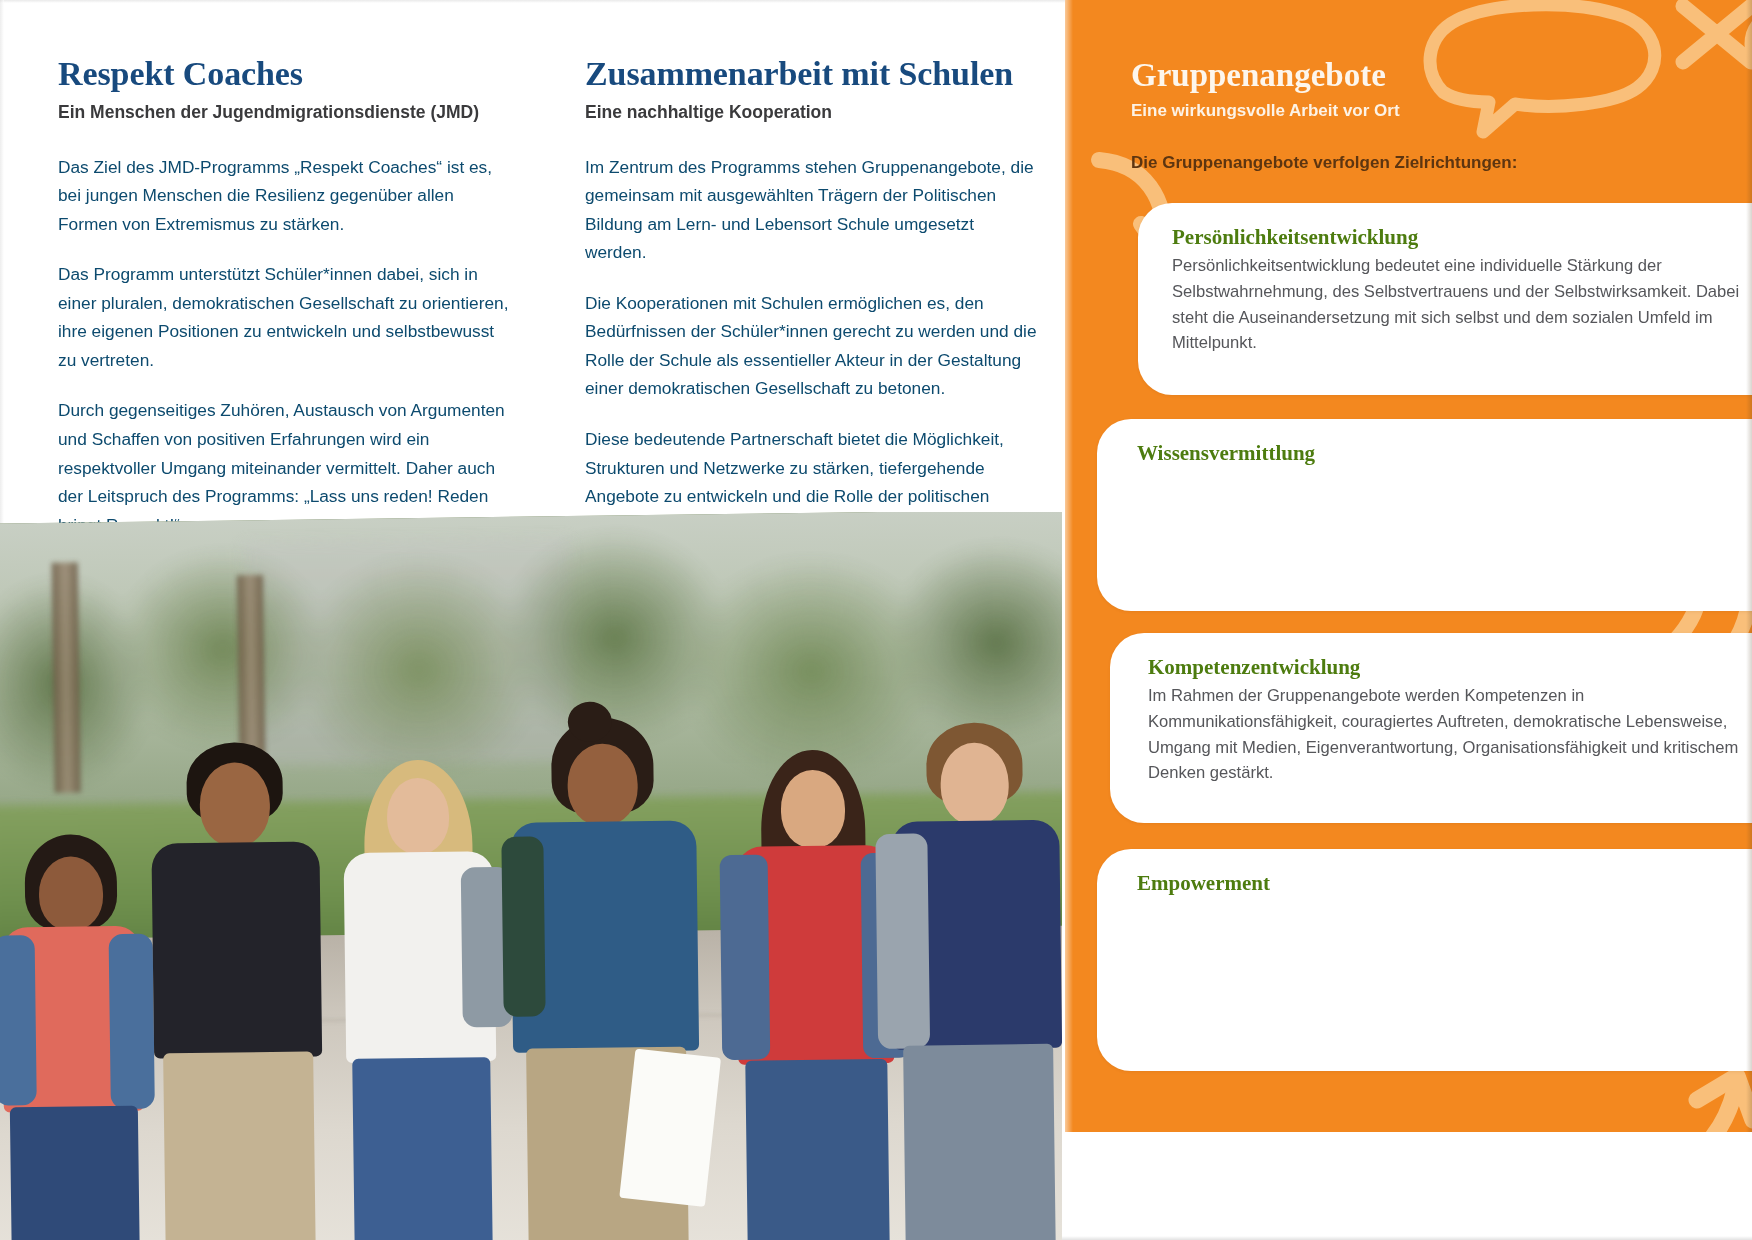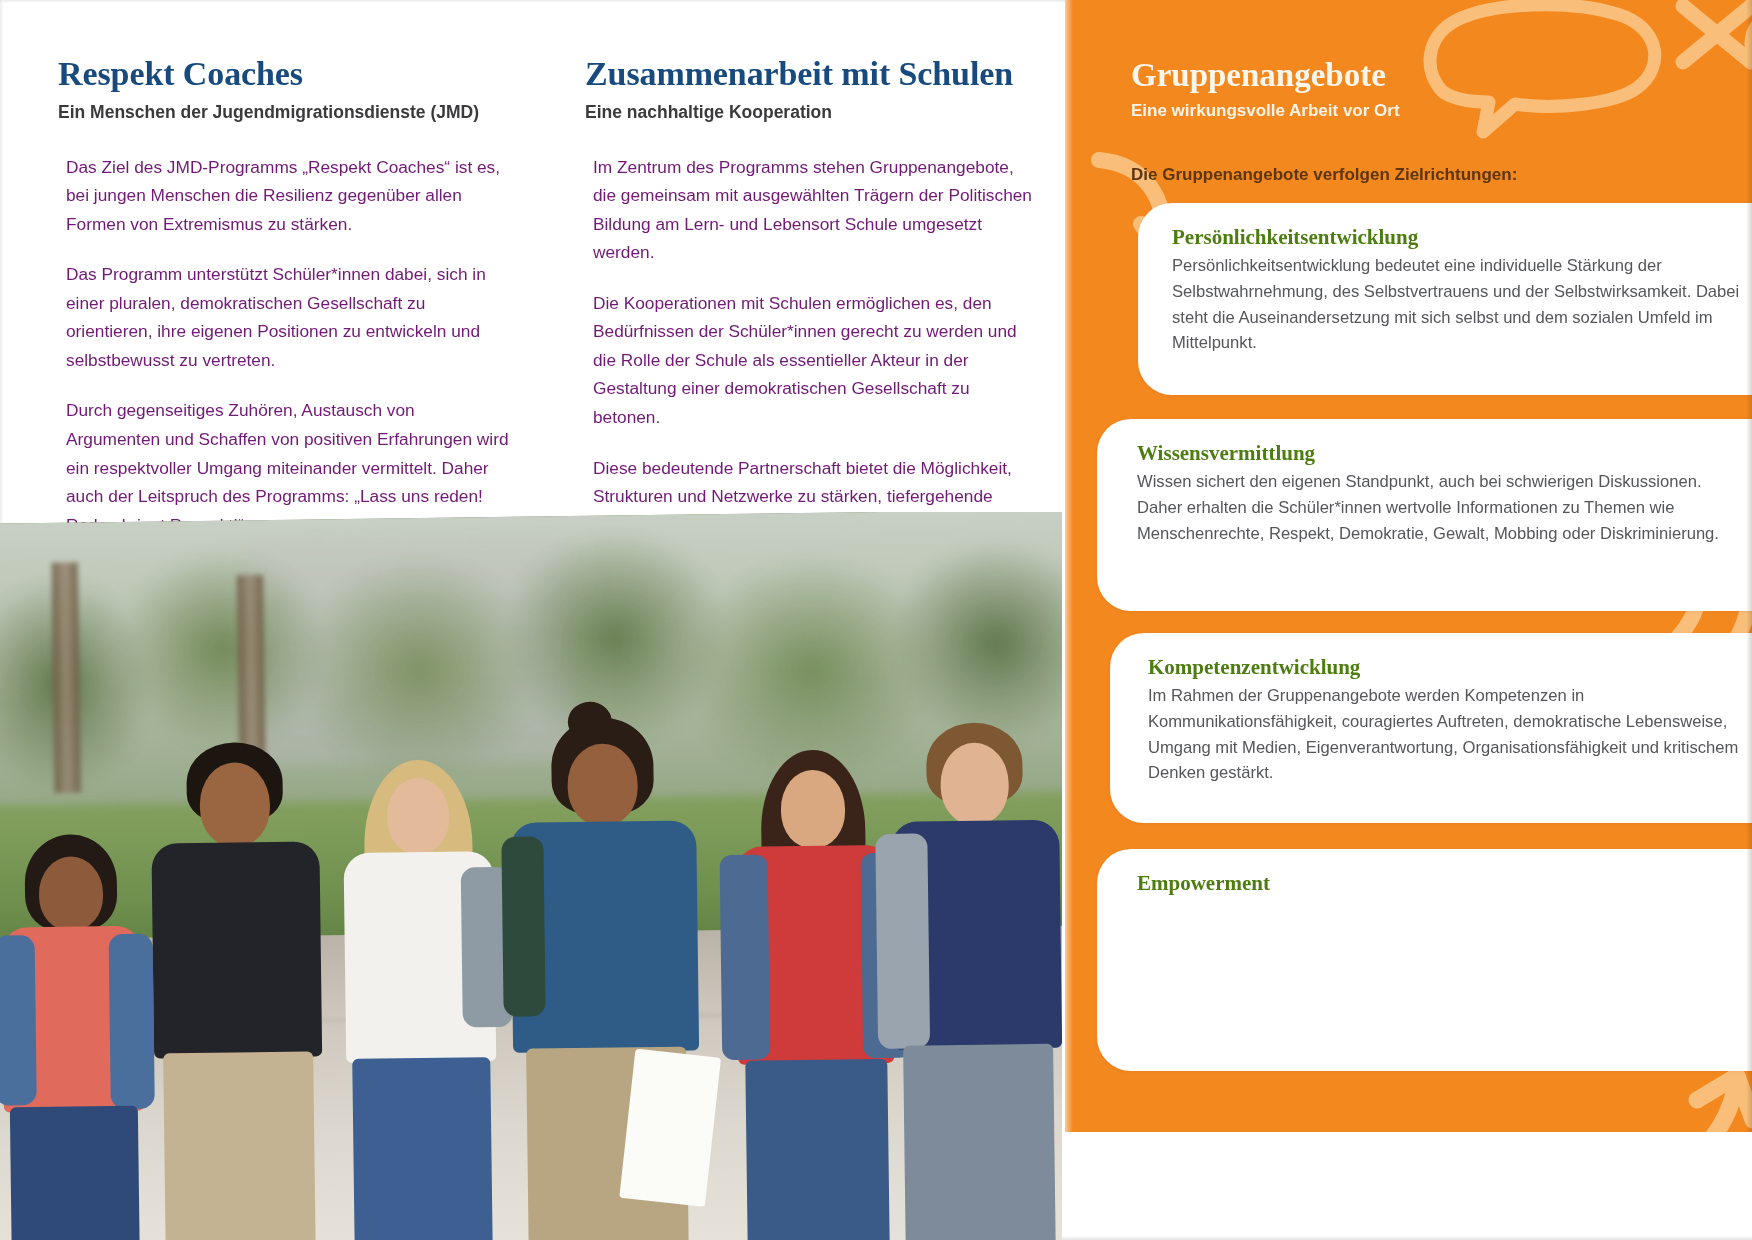--- a/index.html
+++ b/index.html
@@ -61,22 +61,22 @@
     font-family: "Liberation Sans", sans-serif;
     font-weight: bold;
     font-size: 17.5px;
     color: #3a3a3c;
     margin: 0 0 30px 0;
     line-height: 1.2;
   }
   .body-p {
     font-size: 17.3px;
     line-height: 1.65;
-    color: #701a75;
-    margin: 0 0 22px 8px;
+    color: #0c4a6e;
+    margin: 0 0 22px 0;
   }
   .body-p:last-child { margin-bottom: 0; }
 
   
   .photo-wrap {
     position: absolute;
     left: 0px;
     top: 512px;
     width: 1062px;
     height: 728px;
@@ -194,21 +194,21 @@
     font-family: "Liberation Sans", sans-serif;
     font-weight: bold;
     font-size: 17px;
     color: #fdf3e6;
     margin: 0;
     line-height: 1.2;
   }
   .panel-intro {
     position: absolute;
     left: 66px;
-    top: 164px;
+    top: 152px;
     width: 600px;
     font-size: 17px;
     font-weight: bold;
     color: #5d3510;
     z-index: 6;
     line-height: 1.3;
   }
 
   
   .doodle {
@@ -378,21 +378,20 @@
     <div class="card" style="left:73px; top:203px; width:632px; height:192px; border-top-right-radius:0; border-bottom-right-radius:0;">
       <div class="card-pad">
         <h3 class="card-title">Persönlichkeitsentwicklung</h3>
         <p class="card-body">Persönlichkeitsentwicklung bedeutet eine individuelle Stärkung der Selbstwahrnehmung, des Selbstvertrauens und der Selbstwirksamkeit. Dabei steht die Auseinandersetzung mit sich selbst und dem sozialen Umfeld im Mittelpunkt.</p>
       </div>
     </div>
 
     <div class="card" style="left:32px; top:419px; width:673px; height:192px; border-top-right-radius:0; border-bottom-right-radius:0;">
       <div class="card-pad" style="padding-left:40px;">
         <h3 class="card-title">Wissensvermittlung</h3>
-        <p class="card-body">Wissen sichert den eigenen Standpunkt, auch bei schwierigen Diskussionen. Daher erhalten die Schüler*innen wertvolle Informationen zu Themen wie Menschenrechte, Respekt, Demokratie, Gewalt, Mobbing oder Diskriminierung.</p>
       </div>
     </div>
 
     <div class="card" style="left:45px; top:633px; width:660px; height:190px; border-top-right-radius:0; border-bottom-right-radius:0;">
       <div class="card-pad" style="padding-left:38px;">
         <h3 class="card-title">Kompetenzentwicklung</h3>
         <p class="card-body">Im Rahmen der Gruppenangebote werden Kompetenzen in Kommunikationsfähigkeit, couragiertes Auftreten, demokratische Lebensweise, Umgang mit Medien, Eigenverantwortung, Organisationsfähigkeit und kritischem Denken gestärkt.</p>
       </div>
     </div>
 

